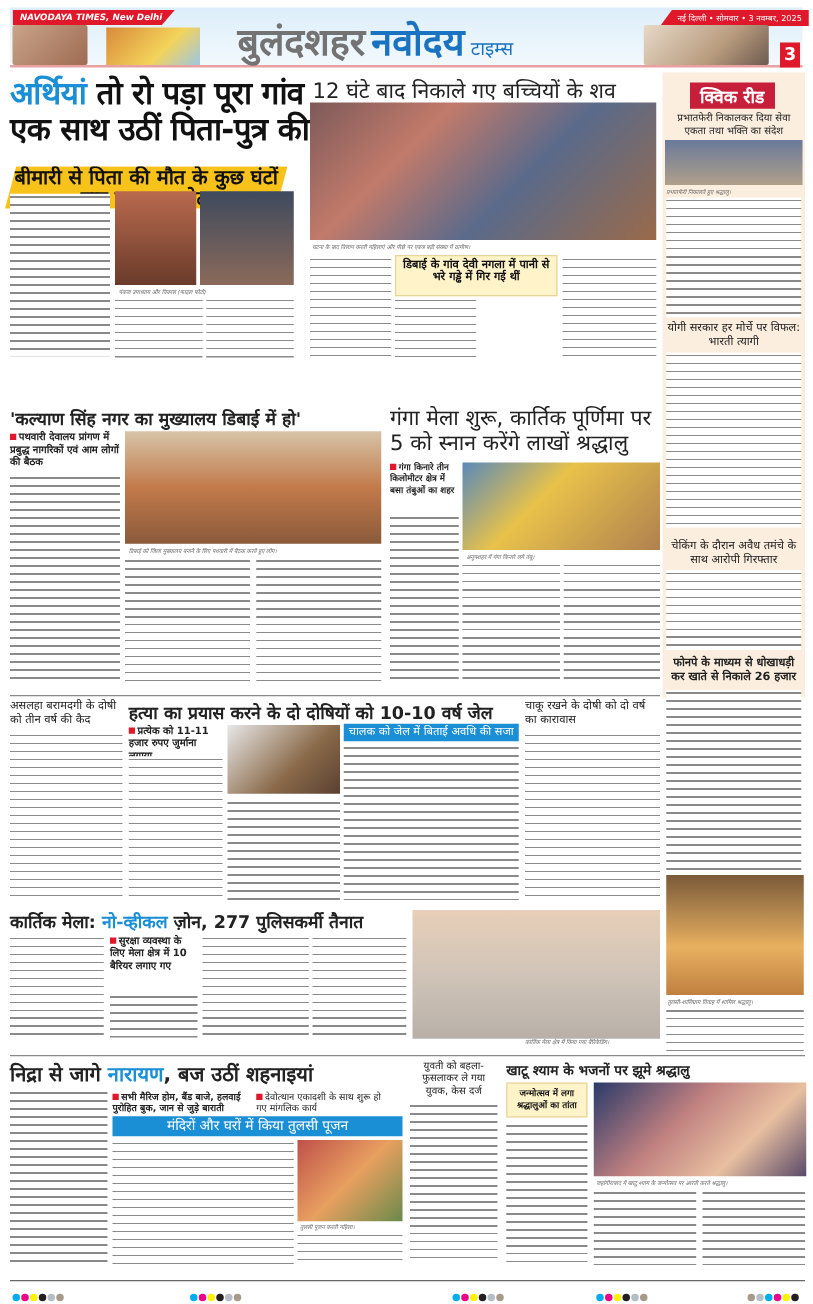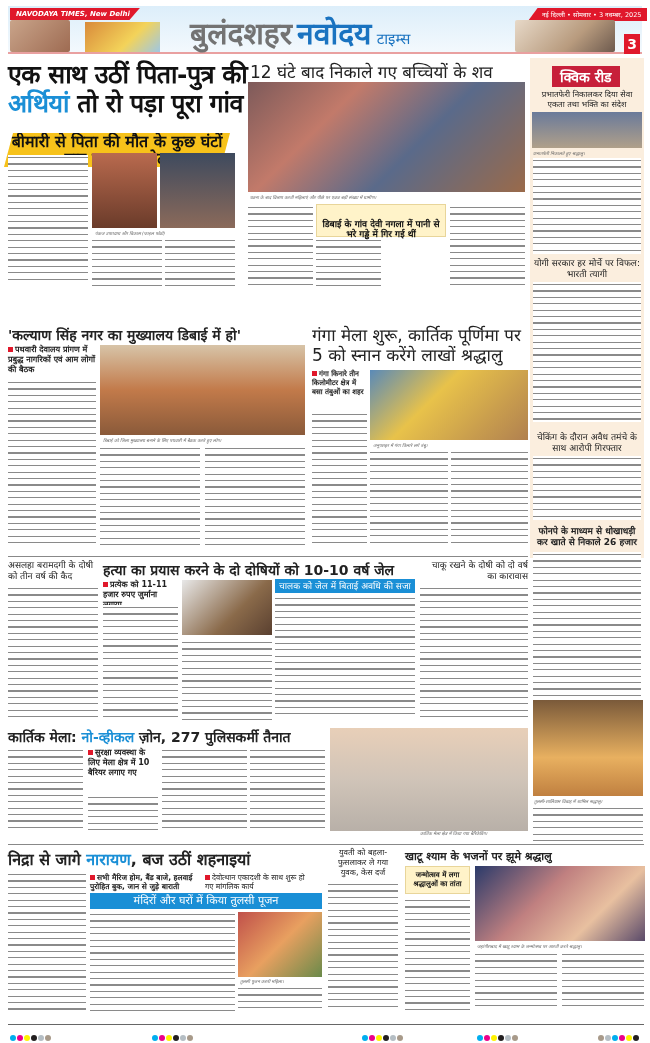--- a/index.html
+++ b/index.html
@@ -41,37 +41,37 @@
 <div class="abs" style="left:85px;top:22px;width:75px;height:30px;background:linear-gradient(135deg,#d98a3a,#f3d35a 60%,#9fc7e3)"></div>
 <div class="abs" style="left:190px;top:12px;white-space:nowrap">
   <span class="title-red">बुलंदशहर</span>
   <span class="title-blue">नवोदय</span>
   <span class="title-small">टाइम्स</span>
 </div>
 <div class="abs bldg" style="left:515px;top:20px;width:100px;height:32px;background:linear-gradient(135deg,#e7d9c8,#b89b7e 60%,#6d5a4e)"></div>
 <div class="abs pgno" style="left:624px;top:34px">3</div>
 
 <div class="abs h1big" style="left:8px;top:60px;width:240px">
+  <div><span class="blue">अर्थियां</span> <span>तो रो पड़ा पूरा गांव</span></div>
   <div>एक साथ उठीं पिता-पुत्र की</div>
-  <div><span class="blue">अर्थियां</span> <span>तो रो पड़ा पूरा गांव</span></div>
 </div>
 <div class="abs band" style="left:4px;top:133px;width:226px">बीमारी से पिता की मौत के कुछ घंटों बाद चल बसा बेटा</div>
 <div class="abs txt lines" style="left:8px;top:155px;width:80px;height:130px"></div>
 <div class="abs photo" style="left:92px;top:153px;width:65px;height:75px;background:linear-gradient(#b96a4e,#6a3b2a)"></div>
 <div class="abs photo" style="left:160px;top:153px;width:75px;height:75px;background:linear-gradient(#3e4a5e,#8b6a5a)"></div>
 <div class="abs caption" style="left:95px;top:230px">पंकज उपाध्याय और विकास (फाइल फोटो)</div>
 <div class="abs txt lines" style="left:92px;top:238px;width:70px;height:48px"></div>
 <div class="abs txt lines" style="left:165px;top:238px;width:70px;height:48px"></div>
 
 <div class="abs hd2" style="left:250px;top:60px;white-space:nowrap">12 घंटे बाद निकाले गए बच्चियों के शव</div>
 <div class="abs photo" style="left:248px;top:82px;width:277px;height:110px;background:linear-gradient(135deg,#7d5a5a,#c27a6a 30%,#5a6a8a 60%,#9a6a4a)"></div>
 <div class="abs caption" style="left:250px;top:194px">घटना के बाद विलाप करती महिलाएं और पीछे पर एकत्र बड़ी संख्या में ग्रामीण।</div>
 <div class="abs txt lines" style="left:248px;top:205px;width:65px;height:82px"></div>
 <div class="abs txt lines" style="left:316px;top:238px;width:65px;height:50px"></div>
-<div class="abs yellowbox" style="left:316px;top:204px;width:130px;height:33px;font-size:9px;line-height:10px;padding-top:14px">डिबाई के गांव देवी नगला में पानी से भरे गड्ढे में गिर गई थीं</div>
+<div class="abs yellowbox" style="left:316px;top:204px;width:130px;height:33px;font-size:9px;line-height:10px;padding-top:2px">डिबाई के गांव देवी नगला में पानी से भरे गड्ढे में गिर गई थीं</div>
 <div class="abs txt lines" style="left:450px;top:205px;width:75px;height:82px"></div>
 
 <div class="abs qr" style="left:530px;top:58px;width:114px;height:500px"></div>
 <div class="abs qrhead" style="left:552px;top:66px">क्विक रीड</div>
 <div class="abs hd3" style="left:532px;top:90px;width:110px;font-size:8px;line-height:10px;text-align:center;font-weight:normal">प्रभातफेरी निकालकर दिया सेवा एकता तथा भक्ति का संदेश</div>
 <div class="abs photo" style="left:532px;top:112px;width:110px;height:36px;background:linear-gradient(#6a7a9a,#b0a08a)"></div>
 <div class="abs caption" style="left:533px;top:150px">प्रभातफेरी निकालते हुए श्रद्धालु।</div>
 <div class="abs txt lines" style="left:533px;top:158px;width:108px;height:96px"></div>
 <div class="abs hd3" style="left:532px;top:258px;width:110px;font-size:9px;line-height:11px;text-align:center;font-weight:normal">योगी सरकार हर मोर्चे पर विफल: भारती त्यागी</div>
 <div class="abs txt lines" style="left:533px;top:282px;width:108px;height:140px"></div>
@@ -102,21 +102,21 @@
 <div class="abs txt lines" style="left:8px;top:586px;width:90px;height:135px"></div>
 
 <div class="abs" style="left:103px;top:560px;font-size:14px;font-weight:bold;white-space:nowrap">हत्या का प्रयास करने के दो दोषियों को 10-10 वर्ष जेल</div>
 <div class="abs" style="left:103px;top:580px;width:75px;font-size:8px;line-height:10px;font-weight:bold"><span class="redsq"></span><span>प्रत्येक को 11-11 हजार रुपए जुर्माना लगाया</span></div>
 <div class="abs txt lines" style="left:103px;top:605px;width:75px;height:115px"></div>
 <div class="abs" style="left:182px;top:580px;width:90px;height:55px;background:linear-gradient(135deg,#e8e8e8,#8a6a4a 60%,#5a4030)"></div>
 <div class="abs txt lines" style="left:182px;top:640px;width:90px;height:80px"></div>
 <div class="abs bluebar" style="left:275px;top:579px;width:140px;font-size:9px;line-height:14px">चालक को जेल में बिताई अवधि की सजा</div>
 <div class="abs txt lines" style="left:275px;top:596px;width:140px;height:124px"></div>
 
-<div class="abs" style="left:420px;top:560px;width:108px;font-size:9px;line-height:11px;text-align:right">चाकू रखने के दोषी को दो वर्ष का कारावास</div>
+<div class="abs" style="left:420px;top:560px;width:108px;font-size:9px;line-height:11px;text-align:left">चाकू रखने के दोषी को दो वर्ष का कारावास</div>
 <div class="abs txt lines" style="left:420px;top:586px;width:108px;height:135px"></div>
 
 <div class="abs" style="left:8px;top:727px;font-size:14px;font-weight:bold;white-space:nowrap">
   <span>कार्तिक मेला:</span>
   <span class="blue">नो-व्हीकल</span>
   <span>ज़ोन, 277 पुलिसकर्मी तैनात</span>
 </div>
 <div class="abs txt lines" style="left:8px;top:748px;width:75px;height:82px"></div>
 <div class="abs" style="left:88px;top:748px;width:70px;font-size:8px;line-height:10px;font-weight:bold"><span class="redsq"></span><span>सुरक्षा व्यवस्था के लिए मेला क्षेत्र में 10 बैरियर लगाए गए</span></div>
 <div class="abs txt lines" style="left:88px;top:795px;width:70px;height:35px"></div>

